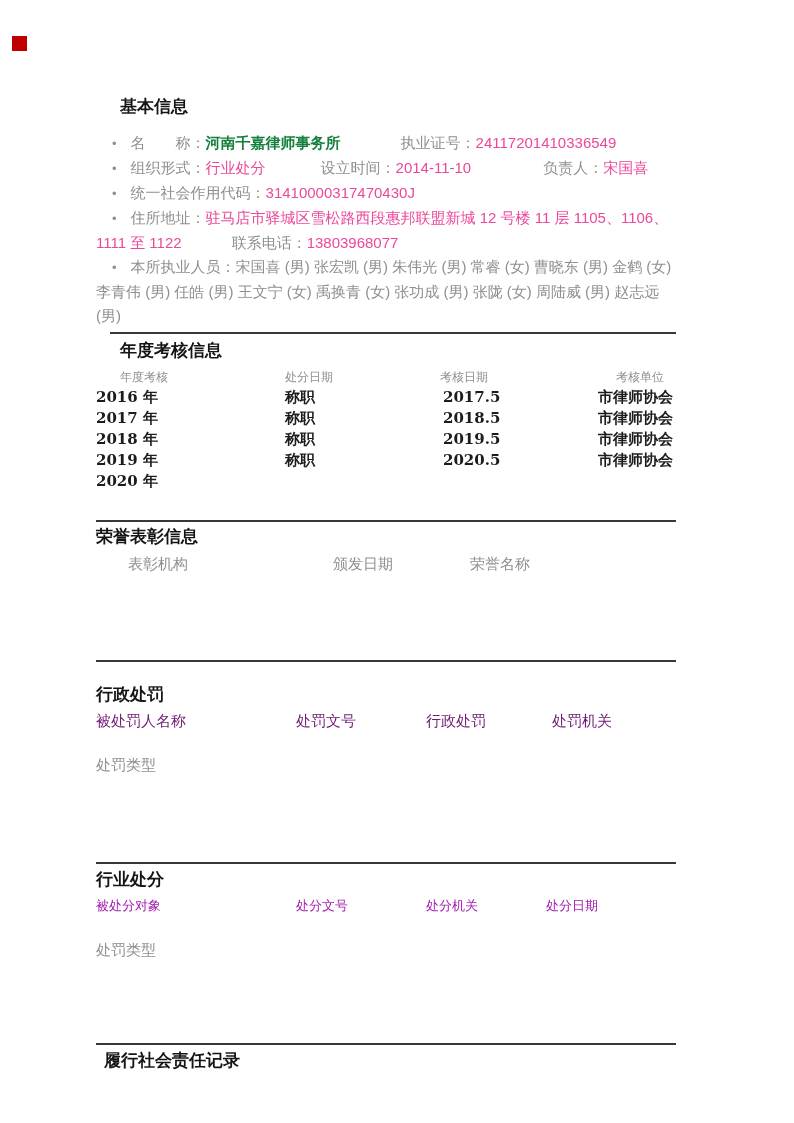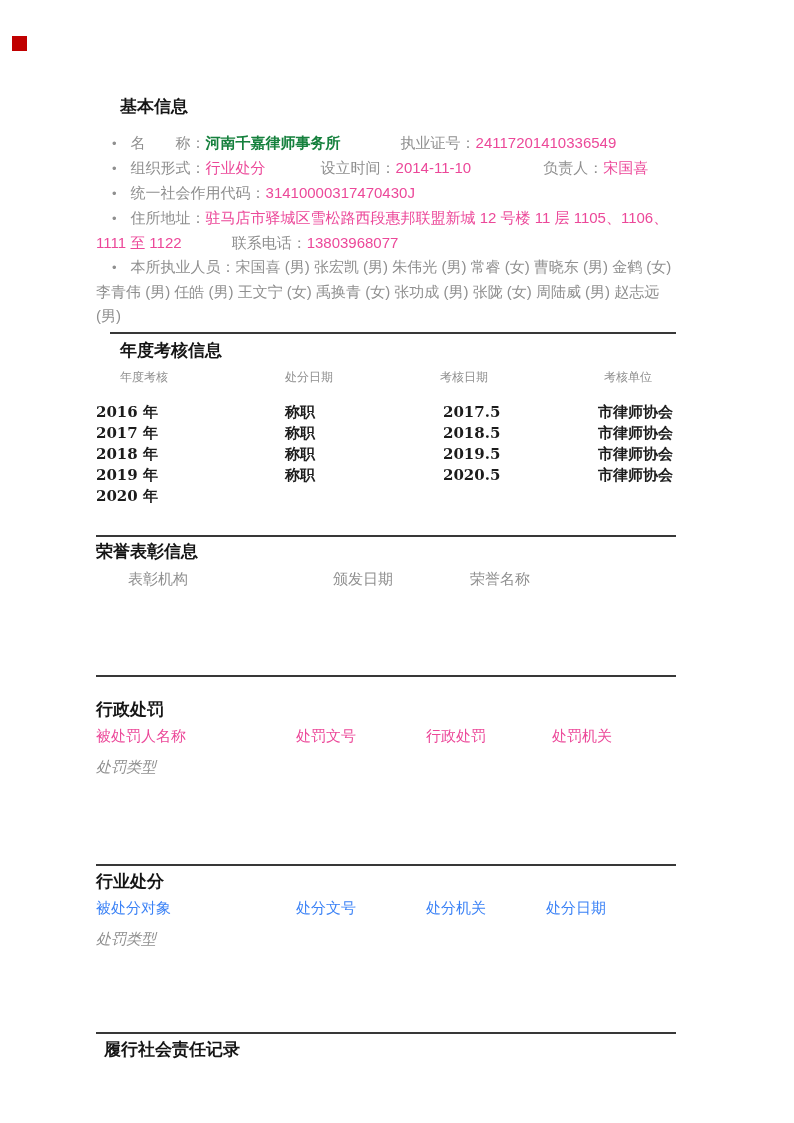--- a/index.html
+++ b/index.html
@@ -30,45 +30,45 @@
   .sep{border:none;border-top:2px solid #383838;margin:0;height:0;}
   .sep1{margin-top:4px;margin-left:14px;}
 
   
   .ar-title{margin-top:5px;}
   .grid{display:grid;}
   .ar-grid{grid-template-columns:189px 155px 158px auto;}
   .ar-head{margin-top:4px;}
   .ar-head .cell{color:#8f8f8f;font-size:12px;line-height:20px;}
   .ar-head .cell:first-child{padding-left:24px;}
-  .ar-head .cell:nth-child(4){padding-left:6px;}
+  .ar-head .cell:nth-child(4){padding-left:6px;text-align:center;}
   .ar-row .cell{color:#1c1c1c;font-weight:bold;font-size:15px;line-height:21px;
     font-family:"DejaVu Serif","Liberation Serif",serif;}
   .ar-row .cell:nth-child(3){padding-left:3px;}
-  .ar-rows{margin-top:15px;}
+  .ar-rows{margin-top:0;}
 
   
   .sep2{margin-top:28px;}
   .hn-title{margin-top:3px;}
   .hn-grid{grid-template-columns:237px 137px auto;margin-top:5px;}
   .hn-grid .cell{color:#8f8f8f;font-size:15px;line-height:20px;}
   .hn-grid .cell:first-child{padding-left:32px;}
 
   
   .sep3{margin-top:86px;}
   .ap-title{margin-top:21px;}
   .ap-grid{grid-template-columns:200px 130px 126px auto;margin-top:4px;}
-  .ap-grid .cell{color:#ec4899;font-size:15px;line-height:20px;}
-  .type-row{color:#8f8f8f;font-size:15px;line-height:20px;margin-top:11px;font-style:italic;}
+  .ap-grid .cell{color:#701a75;font-size:15px;line-height:20px;}
+  .type-row{color:#8f8f8f;font-size:15px;line-height:20px;margin-top:24px;}
 
   
   .sep4{margin-top:87px;}
   .is-title{margin-top:4px;}
   .is-grid{grid-template-columns:200px 130px 120px auto;margin-top:4px;}
-  .is-grid .cell{color:#3b82f6;font-size:15px;line-height:20px;}
+  .is-grid .cell{color:#a21caf;font-size:13px;line-height:20px;}
 
   
   .sep5{margin-top:83px;}
   .sr-title{margin-top:4px;margin-left:8px;}
 </style>
 </head>
 <body>
 
 <div class="page">
   <div class="red-marker"></div>

